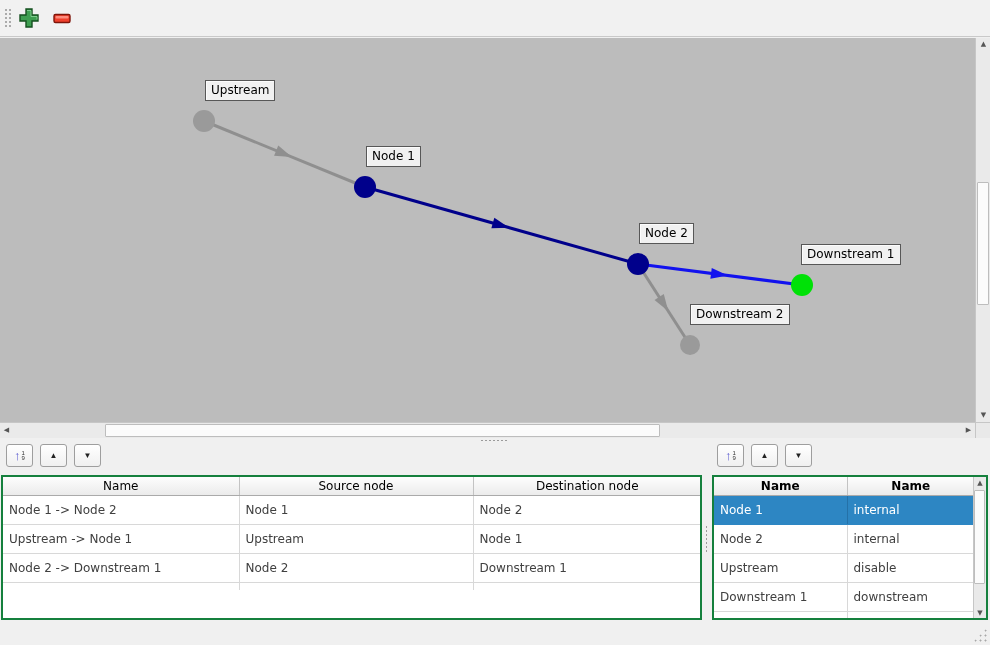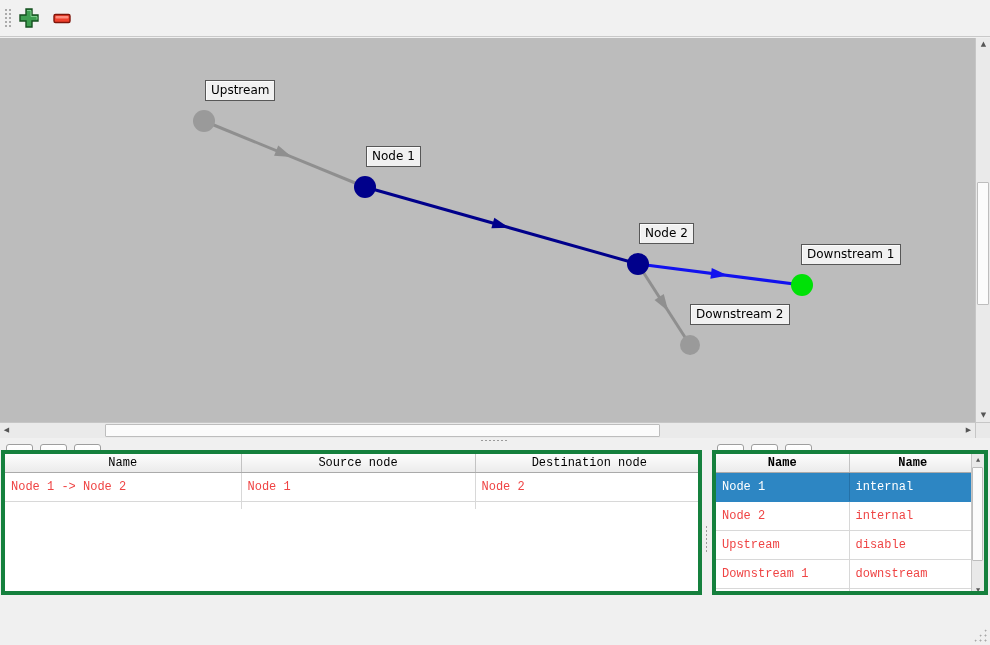--- a/index.html
+++ b/index.html
@@ -52,30 +52,30 @@
 
   
   .small-btn { position:absolute; top:444px; width:27px; height:23px; border:1px solid #9e9e9e;
                border-radius:3px; background:linear-gradient(#ffffff,#f0f0f0);
                display:flex; align-items:center; justify-content:center; cursor:pointer; }
   .tri { font-size:8px; color:#222; line-height:1; }
   .sort-ic { display:flex; align-items:center; }
   .sort-ic .arr { color:#5b5bd0; font-size:13px; font-weight:bold; line-height:1; }
   .sort-ic .digits { display:flex; flex-direction:column; font-size:6px; line-height:5px; color:#333; margin-left:1px; }
 
-  .tbl-frame { position:absolute; top:450px; background:#fff; border:4px solid #15803d; overflow:hidden;font-family:Liberation Mono, monospace; }
+  .tbl-frame { position:absolute; top:475px; background:#fff; border:2px solid #15803d; overflow:hidden; }
   .tbl-frame.edges { left:1px; width:701px; height:145px; }
   .tbl-frame.nodes { left:712px; width:276px; height:145px; }
   table { border-collapse:collapse; table-layout:fixed; background:#fff; }
   th { font-weight:normal; font-size:12px; height:18px; text-align:center; padding:0 2px;
        background:linear-gradient(#fdfdfd,#ebebeb); border-right:1px solid #c3c3c3; border-bottom:1px solid #aaaaaa;
        overflow:hidden; white-space:nowrap; }
   #nodes-table th { font-weight:bold; }
   td { font-size:12px; height:29px; padding:0 2px 0 6px; border-right:1px solid #d8d8d8;
-       border-bottom:1px solid #d8d8d8; white-space:nowrap; overflow:hidden; color:#ef4444; background:#fff; }
+       border-bottom:1px solid #d8d8d8; white-space:nowrap; overflow:hidden; color:#404040; background:#fff; }
   tr.selected td { background:#2d86c3; color:#fff; border-right-color:#2471a8; border-bottom-color:#2d86c3; }
   tr.stub td { height:8px; border-right-color:#d8d8d8; border-bottom:none; }
 
   .tbl-scroll { position:absolute; right:0; top:0; width:13px; height:143px; background:#e9e9e9; border-left:1px solid #c6c6c6; }
   .tbl-scroll .sb-arrow { width:12px; height:13px; left:0; }
   .tbl-scroll .up { top:0; } .tbl-scroll .down { bottom:0; }
   .tbl-scroll .sb-thumb { left:0; width:11px; top:13px; height:94px; }
 
   .resize-grip { position:absolute; right:3px; bottom:3px; width:14px; height:14px;
                  background-image:radial-gradient(circle, #a8a8a8 0.9px, transparent 1.1px);
@@ -187,20 +187,30 @@
             <th>Source node</th>
             <th>Destination node</th>
           </tr>
         </thead>
         <tbody>
           <tr>
             <td>Node 1 -&gt; Node 2</td>
             <td>Node 1</td>
             <td>Node 2</td>
           </tr>
+          <tr>
+            <td>Upstream -&gt; Node 1</td>
+            <td>Upstream</td>
+            <td>Node 1</td>
+          </tr>
+          <tr>
+            <td>Node 2 -&gt; Downstream 1</td>
+            <td>Node 2</td>
+            <td>Downstream 1</td>
+          </tr>
           <tr class="stub">
             <td></td>
             <td></td>
             <td></td>
           </tr>
         </tbody>
     </table>
   </div>
 
   <div class="v-splitter">

